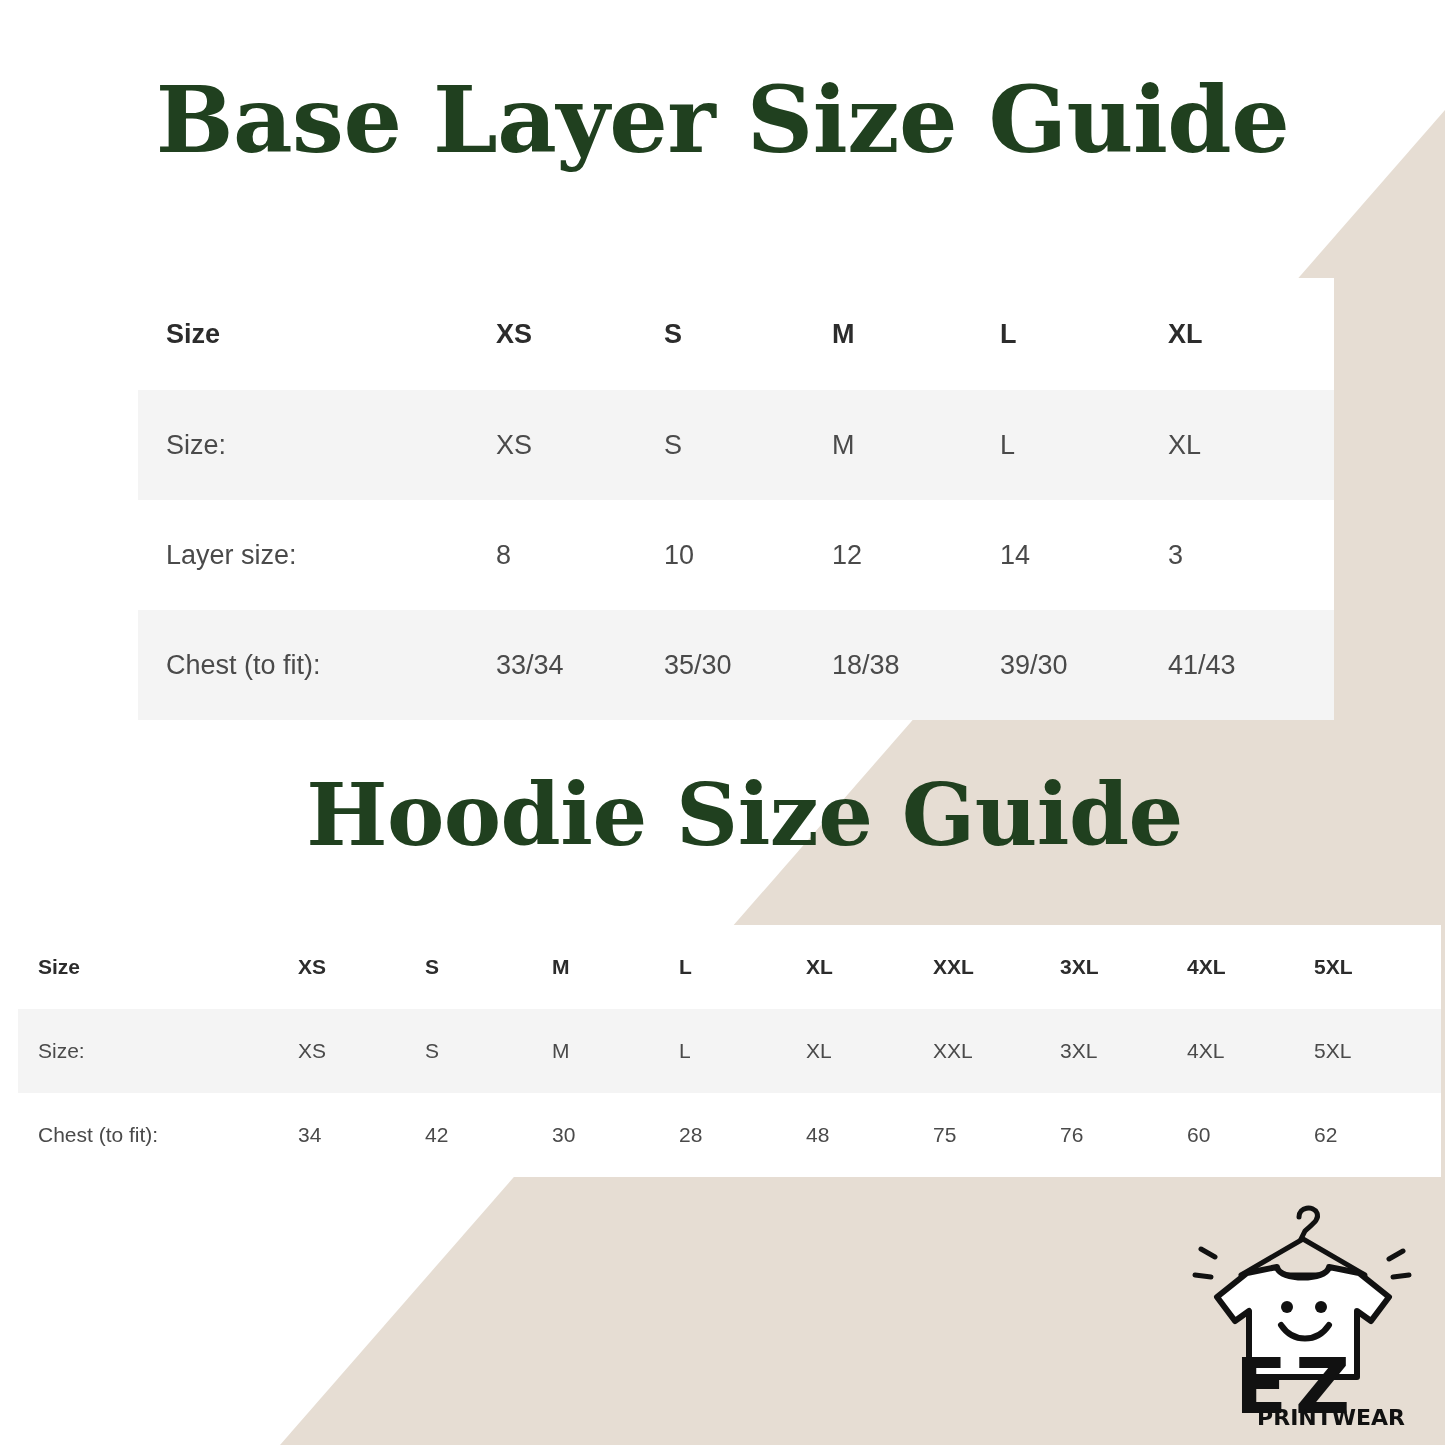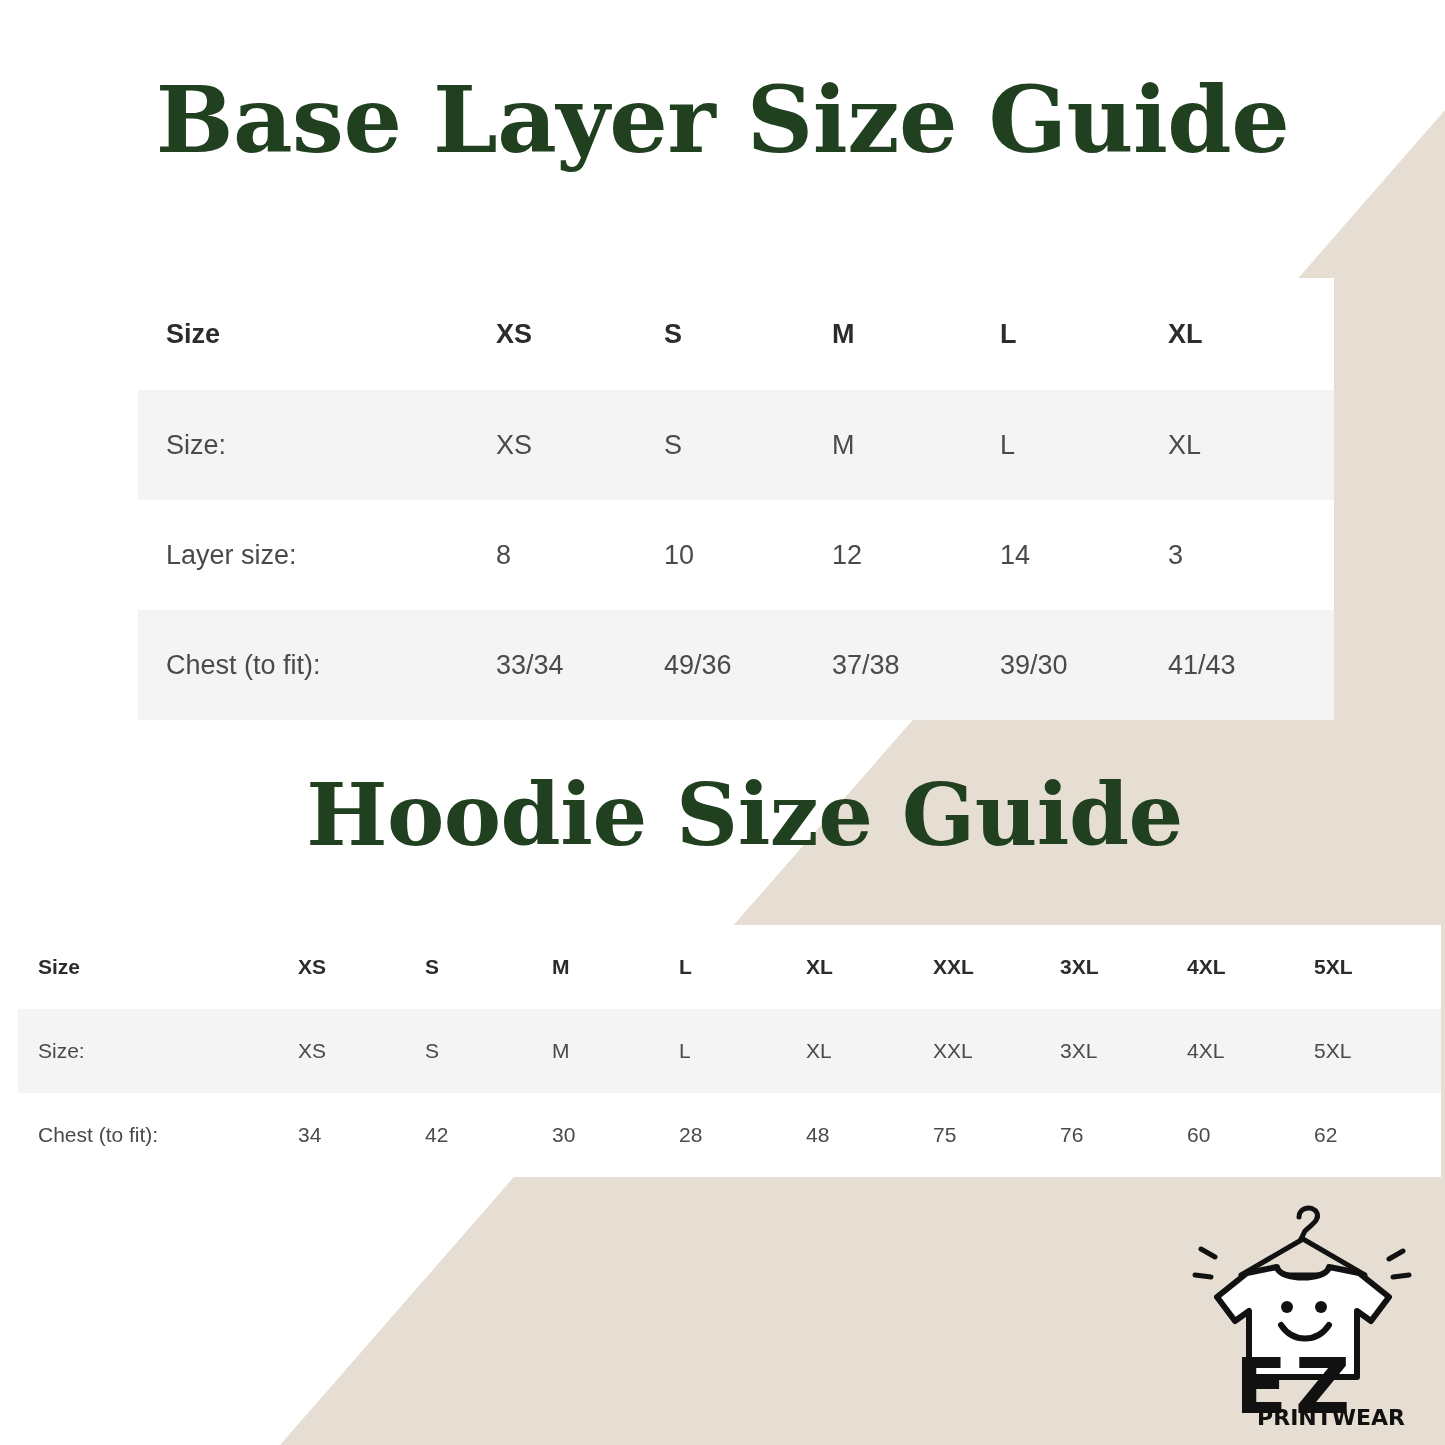--- a/index.html
+++ b/index.html
@@ -167,22 +167,22 @@
           <td class="c0">Layer size:</td>
           <td class="c1">8</td>
           <td class="c2">10</td>
           <td class="c3">12</td>
           <td class="c4">14</td>
           <td class="c5">3</td>
         </tr>
         <tr class="alt">
           <td class="c0">Chest (to fit):</td>
           <td class="c1">33/34</td>
-          <td class="c2">49/36</td>
-          <td class="c3">37/38</td>
+          <td class="c2">35/30</td>
+          <td class="c3">18/38</td>
           <td class="c4">39/30</td>
           <td class="c5">41/43</td>
         </tr>
       </tbody>
     </table>
 
     <div class="title title-hoodie">Hoodie Size Guide</div>
 
     <table class="table-hoodie">
       <thead>

